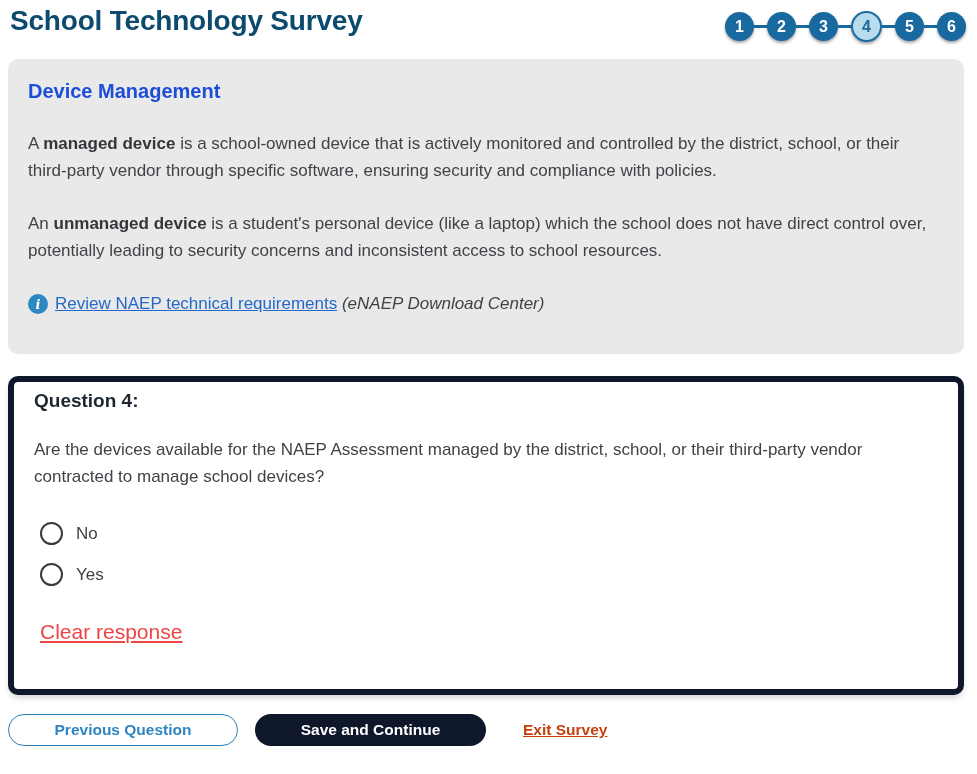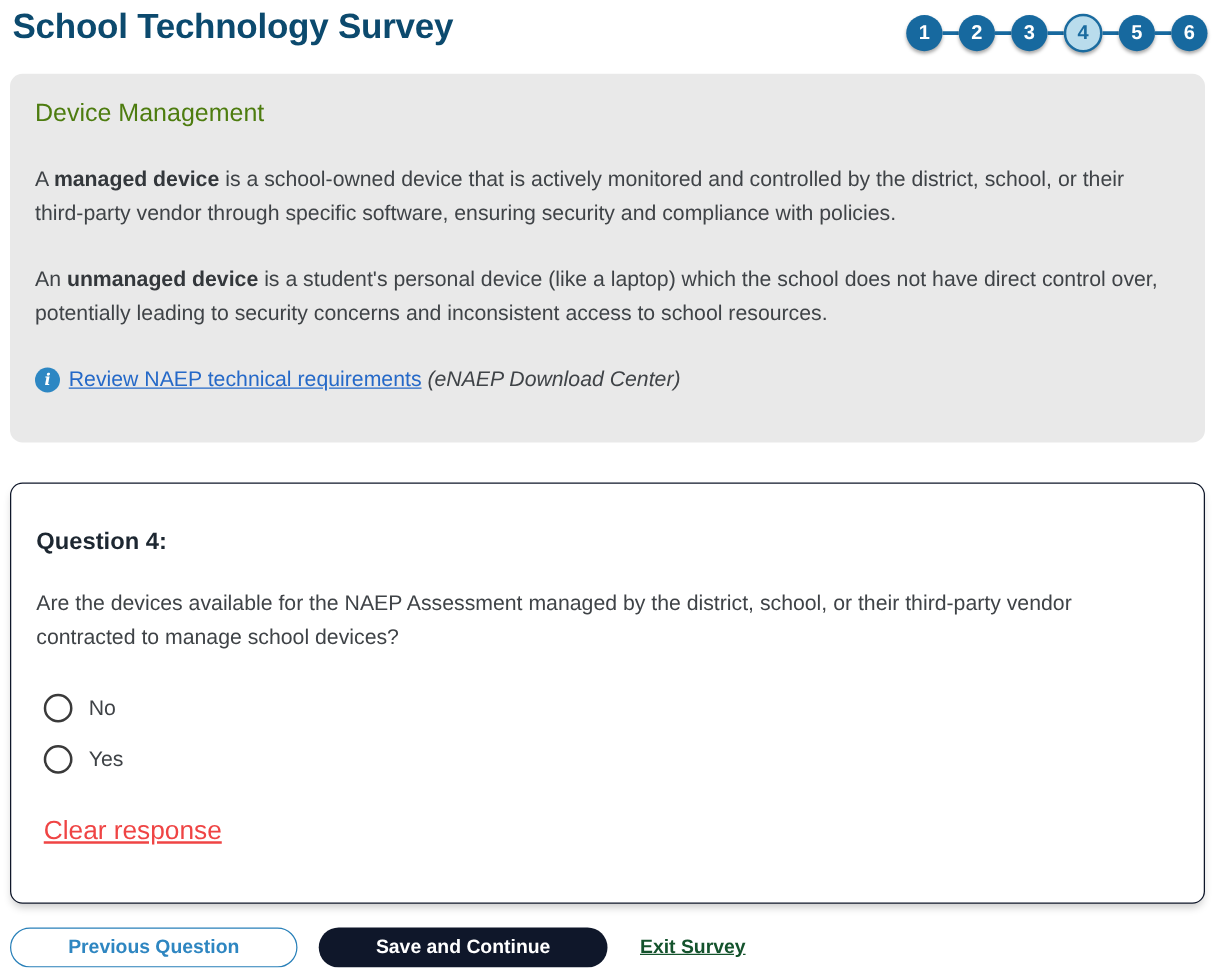--- a/index.html
+++ b/index.html
@@ -34,44 +34,44 @@
   }
   .connector { width:13px; height:3px; background:#17699f; flex:0 0 auto; }
   
   .info-panel {
     margin:17px 13px 0 8px;
     background:#e9e9e9;
     border-radius:10px;
     padding:21px 22px 40px 20px;
   }
   .info-heading {
-    font-size:20px; font-weight:normal; color:#4d7c0f; margin-bottom:27px;
+    font-size:20px; font-weight:bold; color:#1d4ed8; margin-bottom:27px;
   }
   .info-para {
     font-size:17px; line-height:27px; color:#3f4347; margin-bottom:26px;
     max-width:920px;
   }
   .info-para strong { color:#33373b; }
   .link-row { display:flex; align-items:center; margin-top:30px; font-size:17px; }
   .info-icon {
     width:20px; height:20px; border-radius:50%;
     background:#2d87c3; color:#ffffff;
     display:flex; align-items:center; justify-content:center;
     font-family:"DejaVu Serif", serif; font-weight:bold; font-style:italic;
     font-size:13px; margin-right:7px; flex:0 0 auto;
   }
   .naep-link { color:#2569c8; text-decoration:underline; cursor:pointer; }
   .link-suffix { color:#3f4347; white-space:pre;font-style:italic; }
   
   .question-card {
-    margin:32px 13px 0 8px;
+    margin:22px 13px 0 8px;
     background:#ffffff;
-    border:1px solid #0f172a;
+    border:6px solid #0f172a;
     border-radius:10px;
-    padding:36px 22px 45px 20px;
+    padding:8px 22px 45px 20px;
     box-shadow:0 4px 7px -2px rgba(0,0,0,0.22);
   }
   .question-heading {
     font-size:19px; font-weight:bold; color:#1d2731; margin-bottom:24px;
   }
   .question-text {
     font-size:17px; line-height:27px; color:#3f4347; max-width:920px;
     margin-bottom:32px;
   }
   .radio-row {
@@ -94,22 +94,22 @@
     display:flex; align-items:center; justify-content:center; cursor:pointer;
     font-family:"Liberation Sans", sans-serif;
   }
   .btn-secondary {
     width:230px; background:#ffffff; border:1px solid #2980b9; color:#2e86c1;
   }
   .btn-primary {
     width:231px; margin-left:17px; background:#0f172a; border:none; color:#ffffff;
   }
   .exit-link {
-    margin-left:26px; font-size:15.5px; font-weight:bold;
-    color:#14532d; text-decoration:underline; cursor:pointer;
+    margin-left:37px; font-size:15.5px; font-weight:bold;
+    color:#c2410c; text-decoration:underline; cursor:pointer;
   }
 </style>
 </head>
 <body>
 
 <div class="header">
   <h1 class="page-title">School Technology Survey</h1>
   <div class="stepper">
     <div class="step">1</div>
     <div class="connector"></div>

